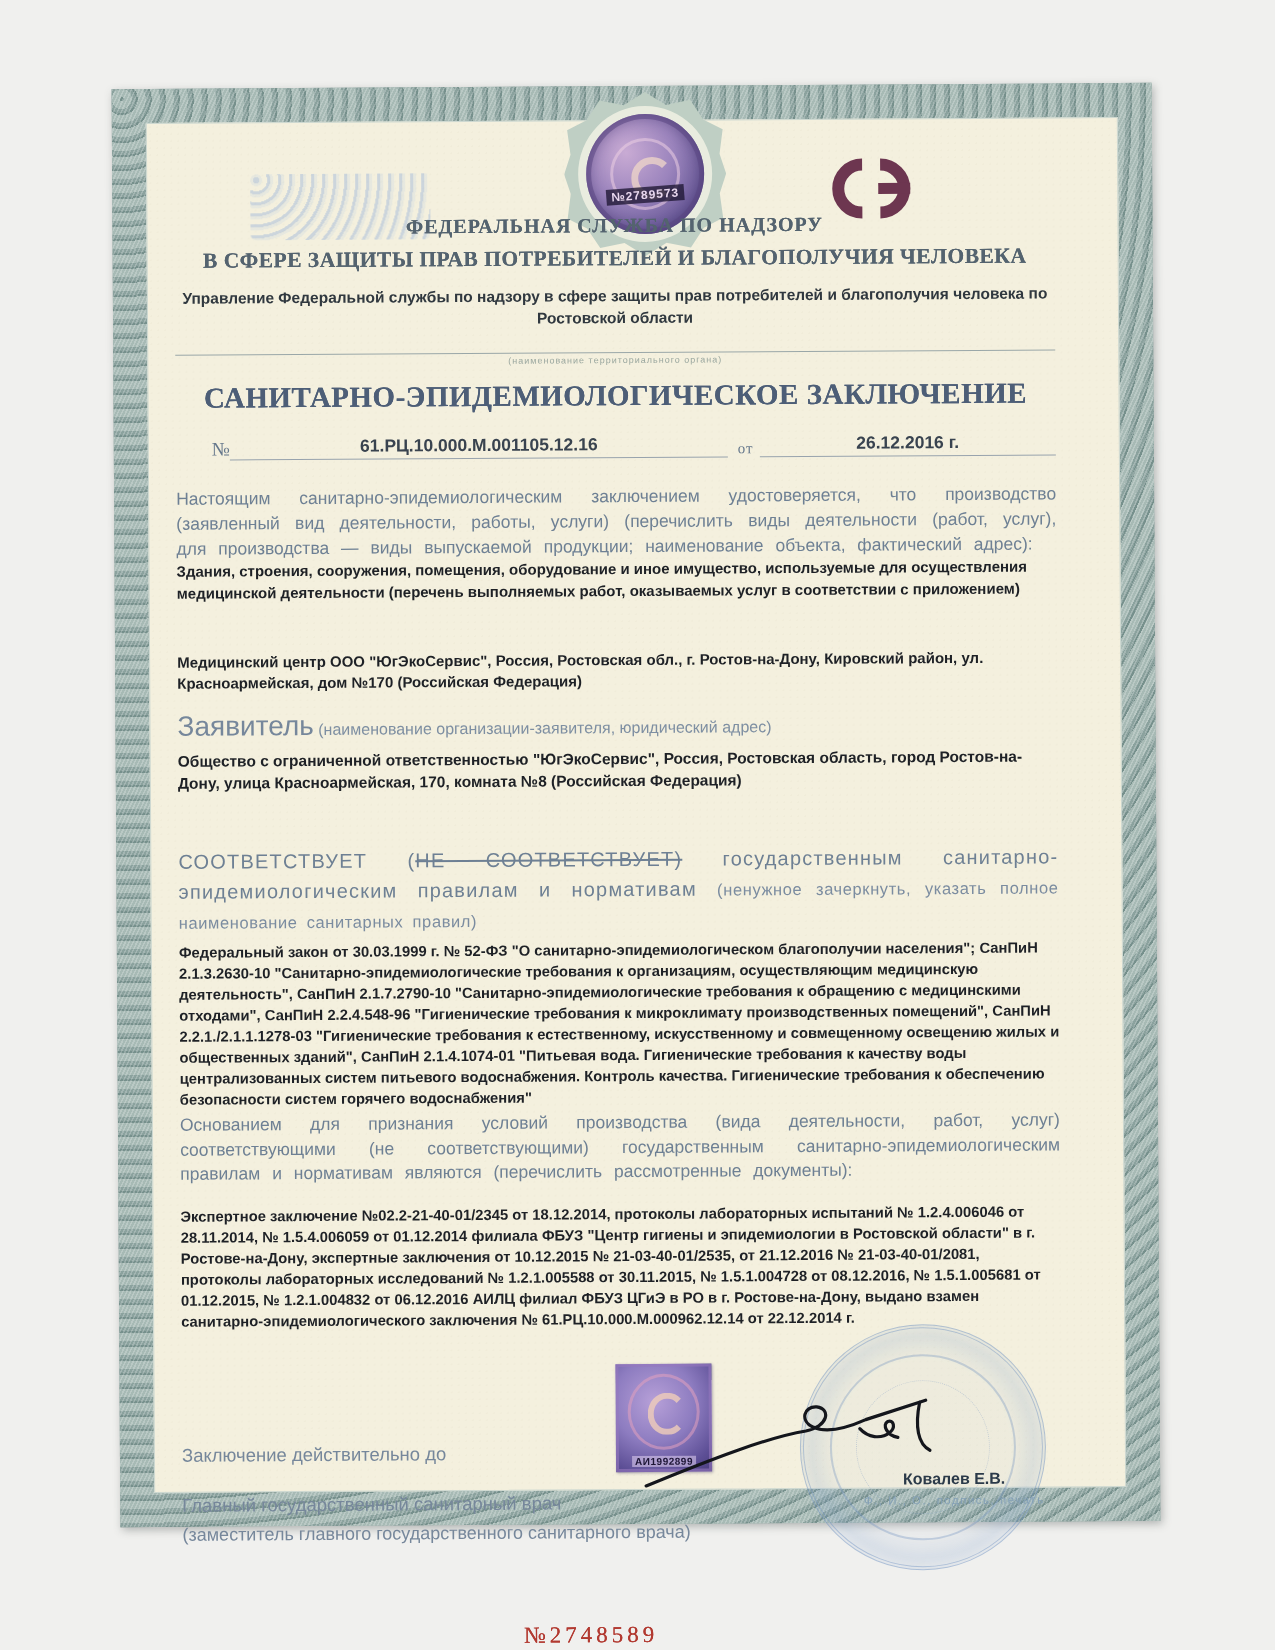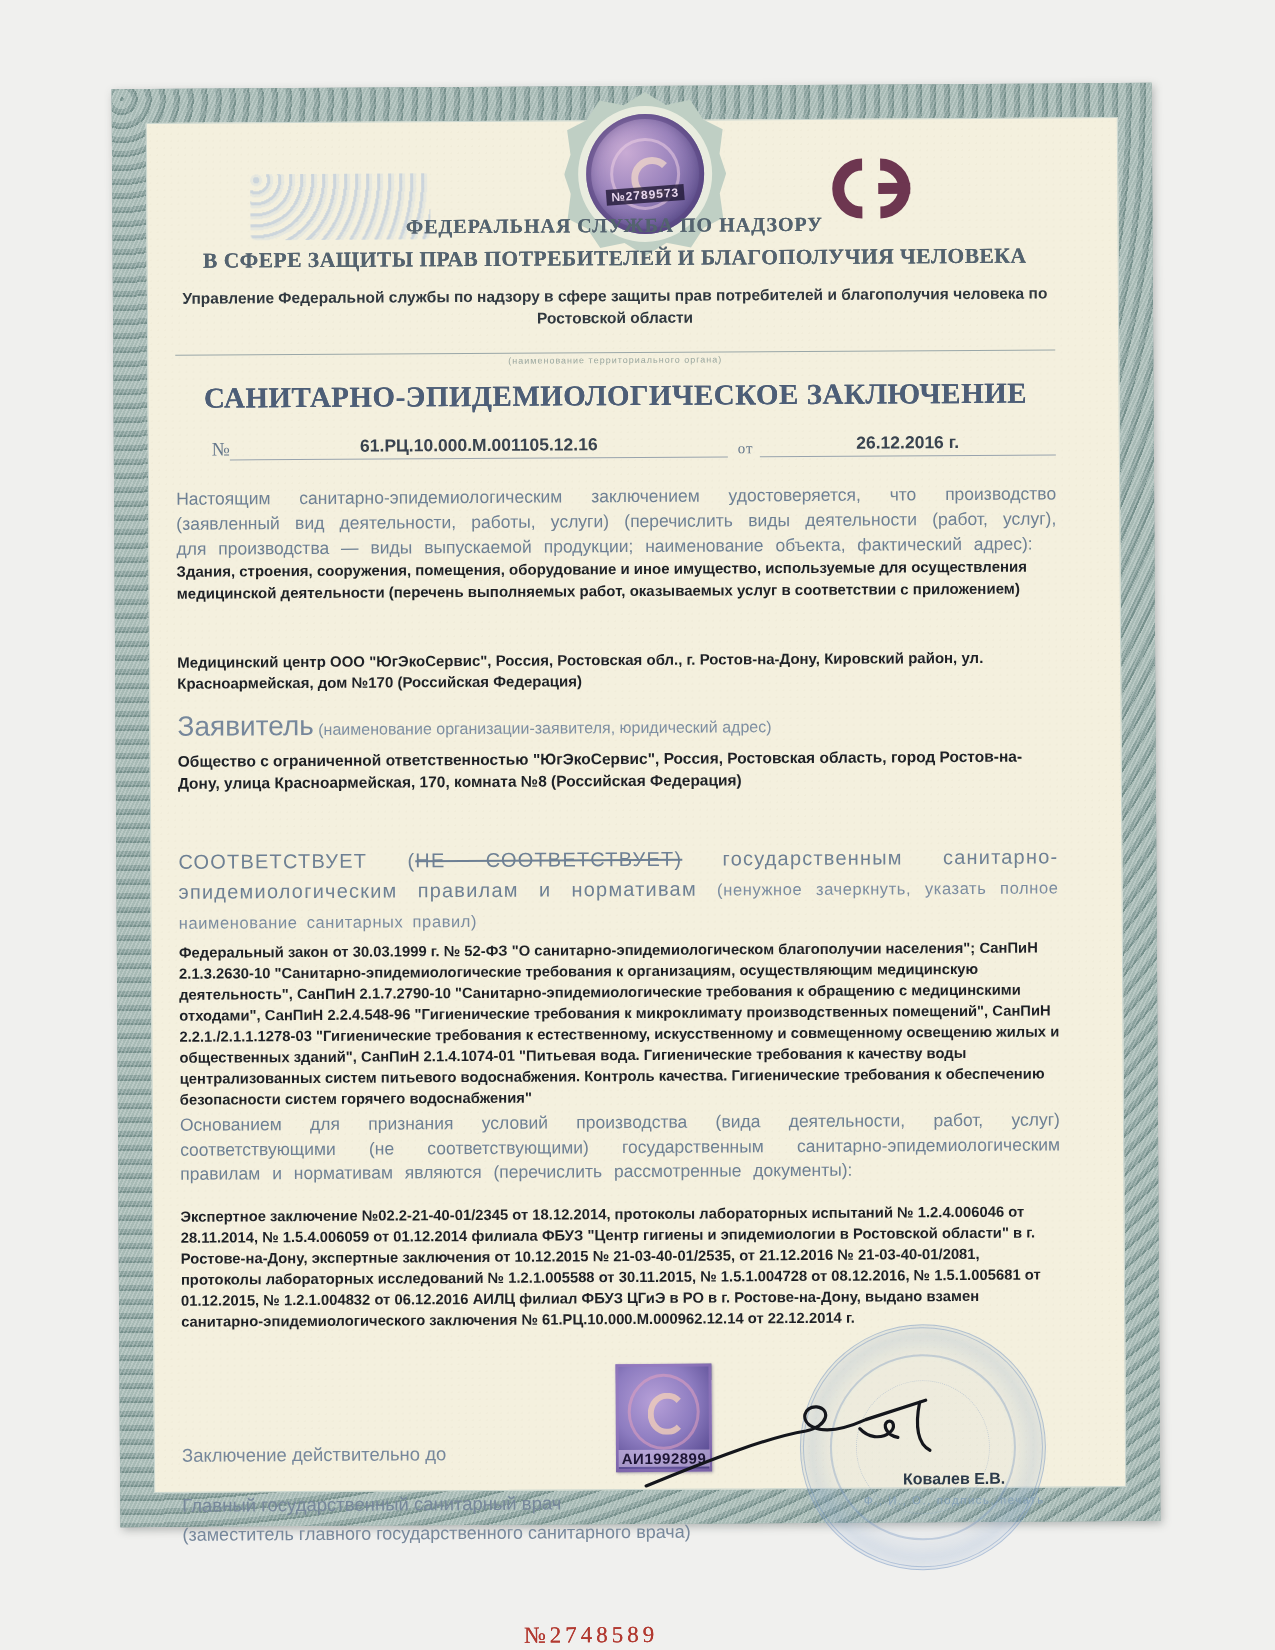--- a/index.html
+++ b/index.html
@@ -60,21 +60,21 @@
   .match-note{font-size:16.5px;letter-spacing:.6px;word-spacing:4px;color:#7b8ca0;}
   
   .bottom{position:relative;height:252px;margin-top:34px;}
   .holo-sticker{position:absolute;left:434px;top:0;width:96px;height:108px;
     background:radial-gradient(circle at 40% 35%, #b7a0d8, #8d7cc0 45%, #5d4f96 80%, #4a3d7c);
     box-shadow:inset 0 0 0 3px rgba(150,120,190,.6), 1px 1px 3px rgba(50,40,90,.4);}
   .holo-sticker .ring{position:absolute;inset:10px 12px 22px;border-radius:50%;border:3px solid rgba(225,160,190,.55);}
   .holo-sticker .ring:before{content:"";position:absolute;left:26%;top:22%;width:40%;height:44%;border-radius:50%;
     border:6px solid rgba(240,205,185,.8);border-right-color:transparent;}
   .holo-num{position:absolute;left:50%;bottom:5px;transform:translateX(-50%);
-    color:#1d1535;background:rgba(225,210,240,.55);font-size:15px;font-weight:bold;letter-spacing:.5px;white-space:nowrap;padding:0 3px;}
+    color:#1d1535;background:rgba(225,210,240,.55);font-size:10px;font-weight:bold;letter-spacing:.5px;white-space:nowrap;padding:0 3px;}
   .valid-label{position:absolute;left:0;top:78px;color:#76879b;font-size:18.5px;}
   .chief-label{position:absolute;left:0;top:128px;color:#76879b;font-size:18.5px;}
   .deputy-label{position:absolute;left:0;top:158px;color:#76879b;font-size:18px;}
   .stamp{position:absolute;left:618px;top:-38px;width:238px;height:238px;border-radius:50%;
     border:4px double rgba(105,140,190,.42);
     background:radial-gradient(circle, rgba(150,175,215,.06) 52%, rgba(120,155,205,.2) 66%, rgba(150,175,215,.08) 76%, rgba(150,175,215,.02) 82%);}
   .stamp:before{content:"";position:absolute;inset:26px;border-radius:50%;border:2px solid rgba(105,140,190,.32);}
   .stamp:after{content:"";position:absolute;inset:52px;border-radius:50%;border:1.5px dotted rgba(105,140,190,.3);}
   .signature{position:absolute;left:458px;top:22px;width:300px;height:118px;}
   .signer{position:absolute;left:682px;top:108px;width:180px;text-align:center;color:#2b3a49;font-weight:bold;font-size:16px;}

